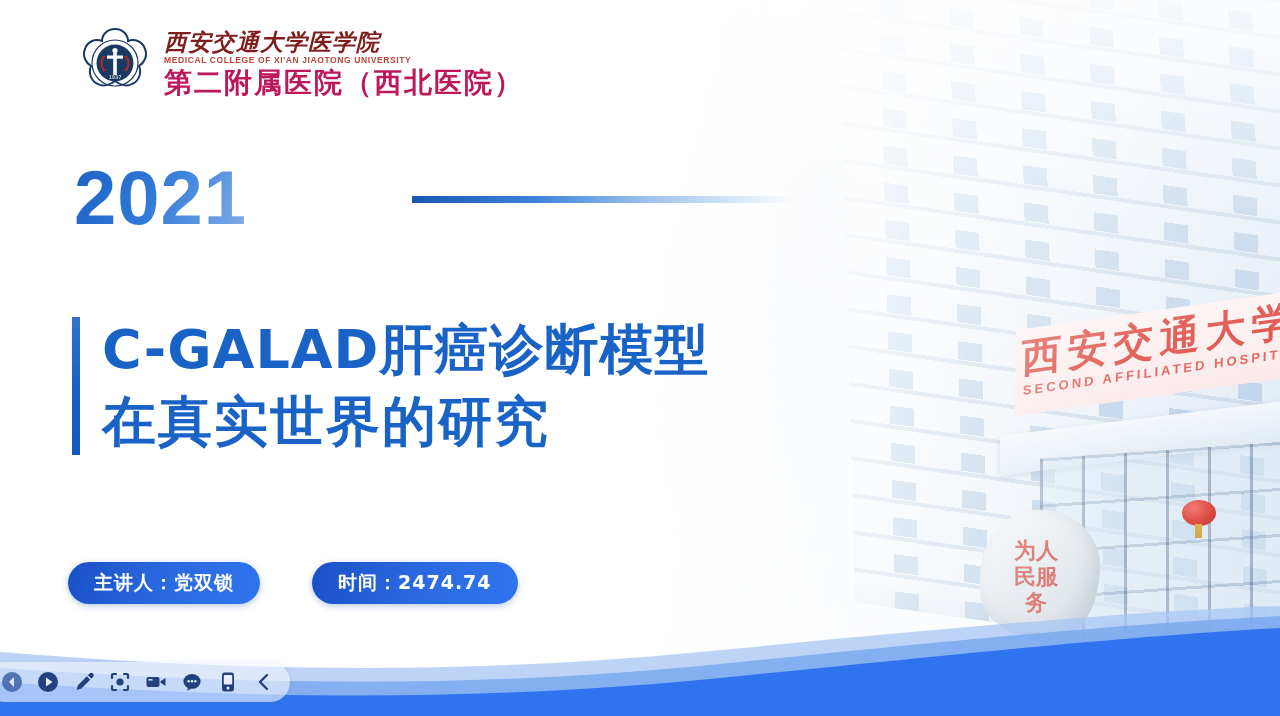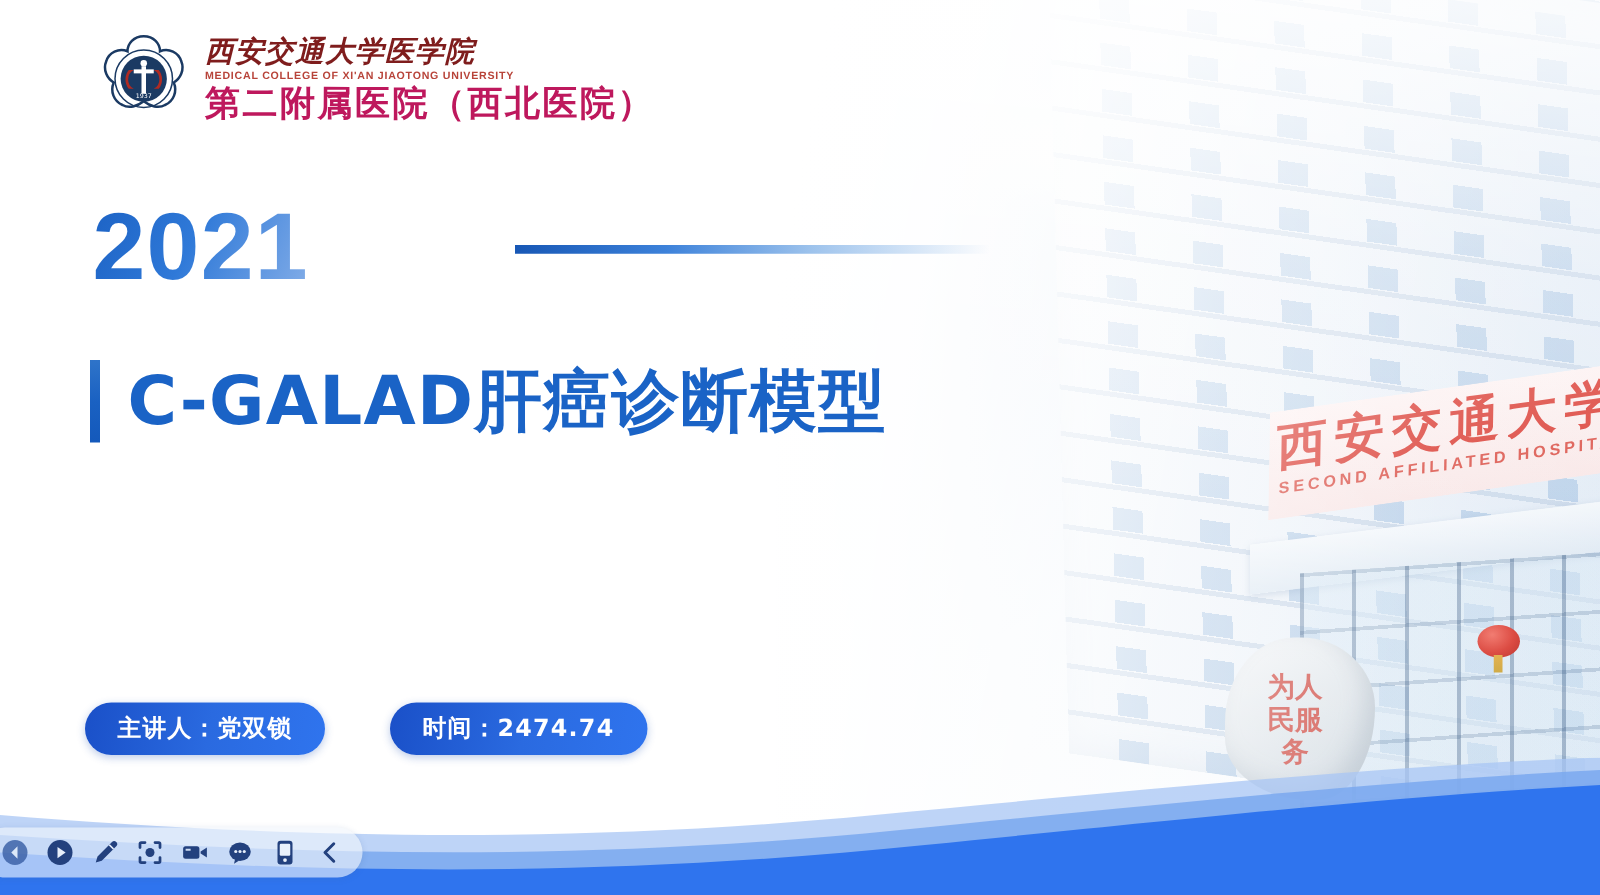--- a/index.html
+++ b/index.html
@@ -267,21 +267,21 @@
   .rule {
     position: absolute;
     left: 412px; top: 196px;
     width: 380px; height: 7px;
     background: linear-gradient(90deg, #1757b5 0%, #3d82da 32%, #9cc2ec 62%, rgba(220,234,248,0) 100%);
   }
 
   
   .title-block {
     position: absolute;
-    left: 72px; top: 288px;
+    left: 72px; top: 317px;
     display: flex;
     align-items: stretch;
     gap: 22px;
   }
   .title-bar {
     width: 8px;
     background: linear-gradient(180deg, #2f74c9 0%, #1a61c2 50%, #1459bb 100%);
     flex: 0 0 auto;
   }
   .title-lines {
@@ -418,20 +418,21 @@
     </div>
   </div>
 
   <div class="year">2021</div>
   <div class="rule"></div>
 
   <div class="title-block">
     <div class="title-bar"></div>
     <div class="title-lines">
       <div class="title-line l1">C-GALAD肝癌诊断模型</div>
+      <div class="title-line l2">在真实世界的研究</div>
     </div>
   </div>
 
   <div class="pills">
     <div class="pill">主讲人：党双锁</div>
     <div class="pill">时间：2474.74</div>
   </div>
 
   <div class="wave-wrap">
     <svg viewBox="0 0 1280 110" preserveAspectRatio="none" aria-hidden="true">

